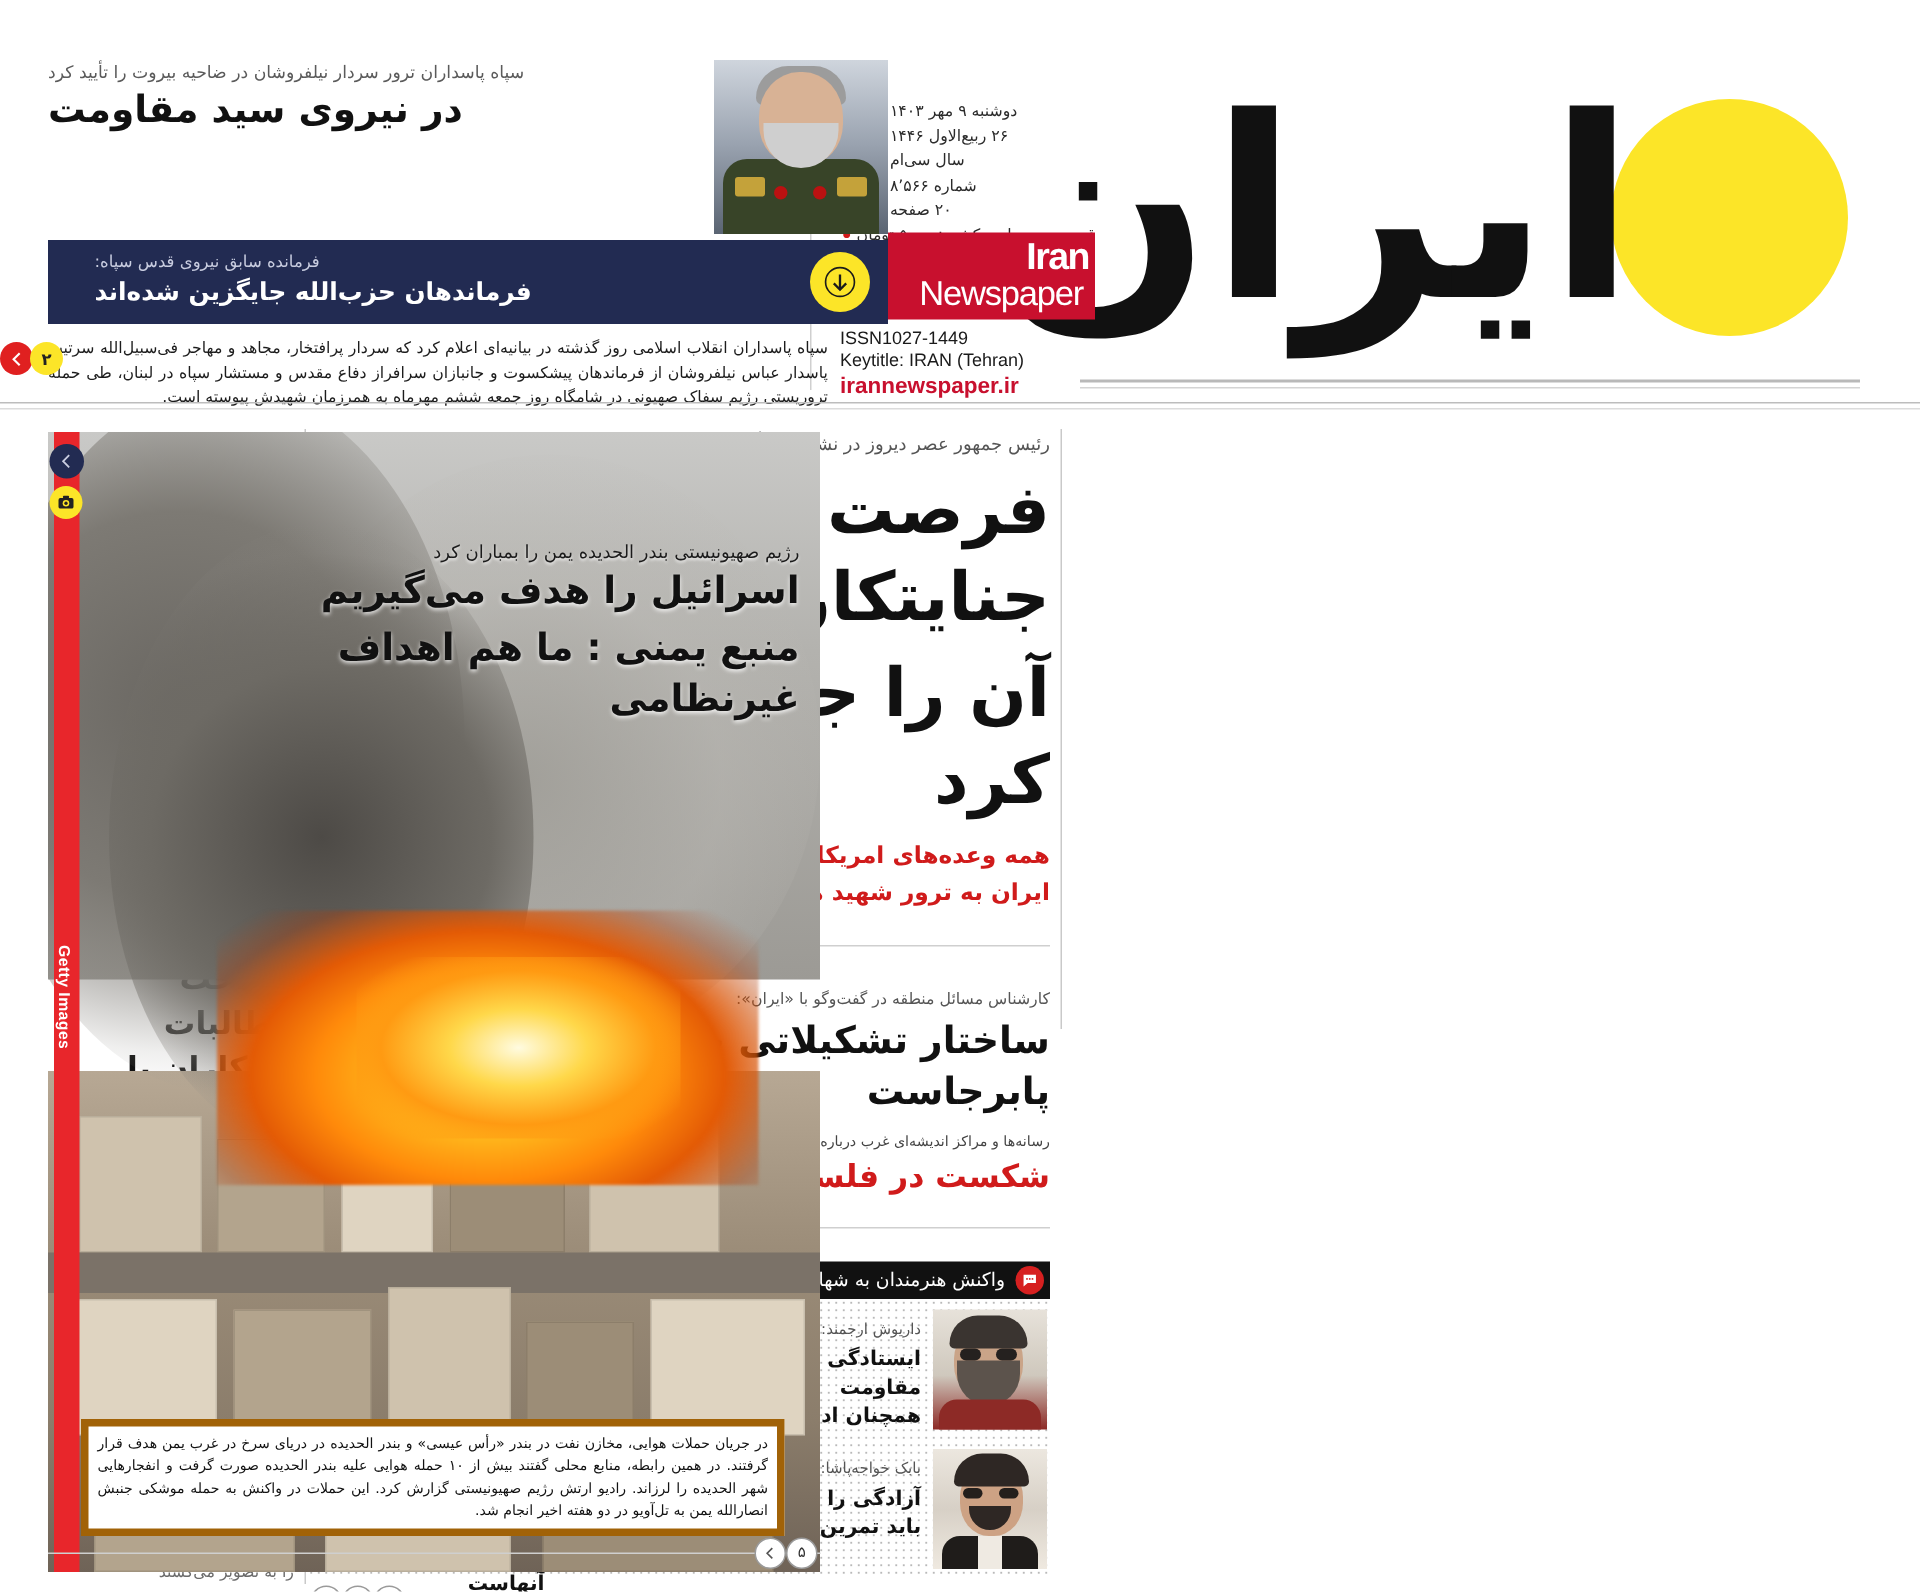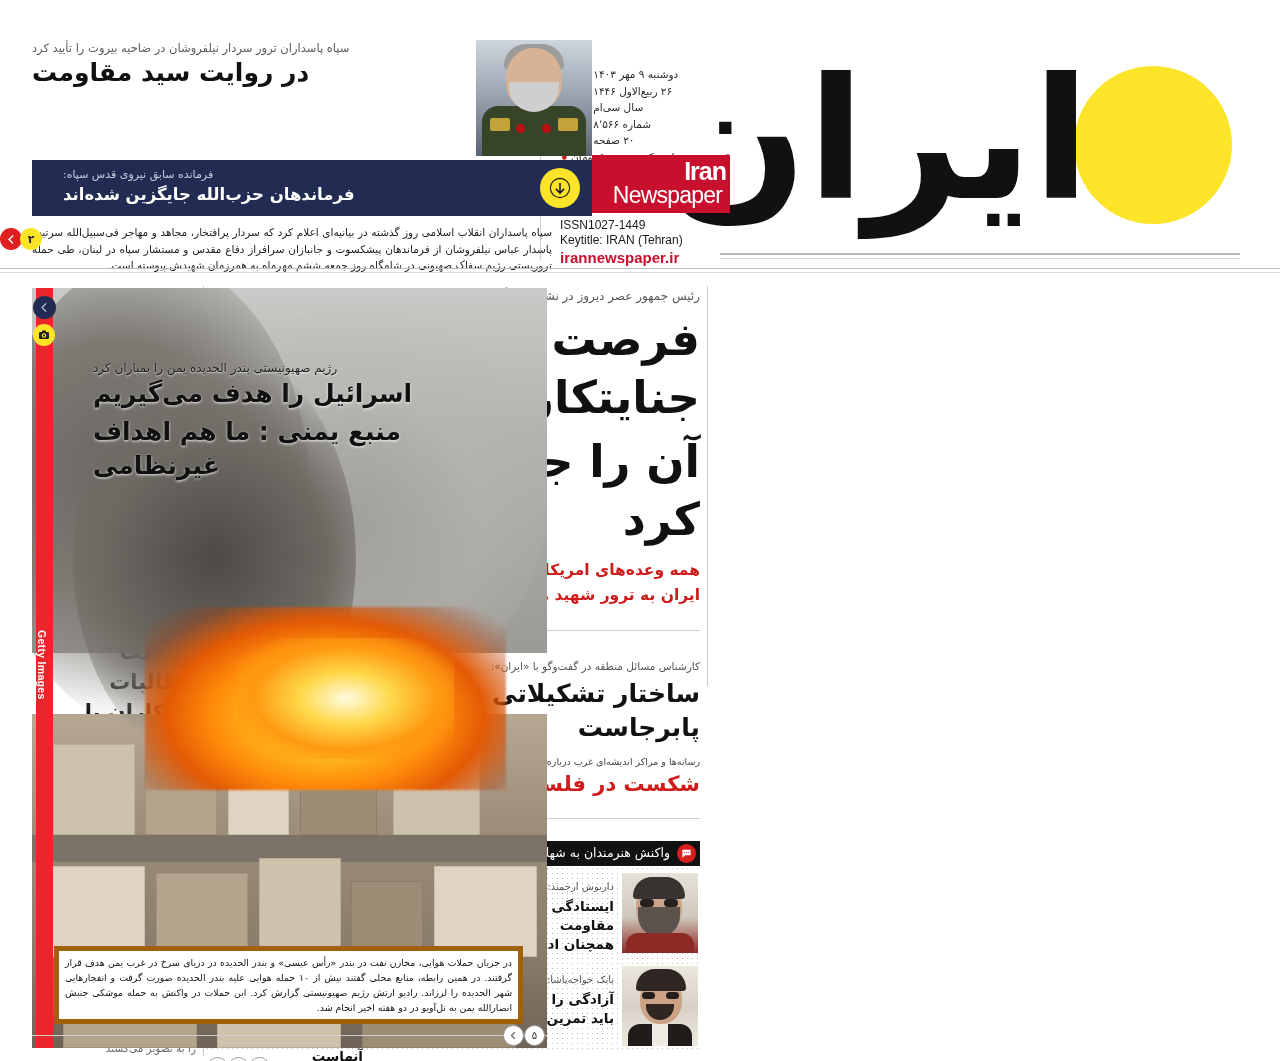--- a/index.html
+++ b/index.html
@@ -245,21 +245,21 @@
     position:absolute; left:40%; top:46%; width:42%; height:16%;
     background:radial-gradient(ellipse at 50% 50%, #fffbe0 0%, #ffd84a 30%, #ff9a12 60%, rgba(220,90,8,0) 85%);
   }
   .bp-ground { position:absolute; left:0; top:56%; width:100%; height:44%; background:linear-gradient(180deg,#b7a894 0%,#9c8d79 35%,#8b7d6b 70%,#6f6357 100%); }
   .bld { position:absolute; background:#cfc2ad; box-shadow: inset 0 0 0 1px rgba(0,0,0,0.10); }
   .bld.d { background:#b3a48d; }
   .bld.e { background:#9c8d77; }
   .bld.f { background:#dfd4c1; }
   .road { position:absolute; background:#7b7268; }
 
-  .yhead { position:absolute; right:14px; top:72px; width:440px; text-align:left; direction:rtl; }
+  .yhead { position:absolute; right:14px; top:72px; width:440px; text-align:right; direction:rtl; }
   .yhead .yk { font-size:12px; color:#1b1b1b; line-height:17px; text-shadow:0 1px 2px rgba(255,255,255,0.8); }
   .yhead .yh { font-size:25px; font-weight:700; color:#111; line-height:34px; margin-top:4px; text-shadow:0 1px 3px rgba(255,255,255,0.85); letter-spacing:-0.4px;}
 
   .caption {
     position:absolute; right:24px; left:22px; bottom:24px;
     background:#fff; border:5px solid #a16207;
     padding:4px 6px;
     font-size:9.4px; line-height:15px; color:#111; text-align:justify; direction:rtl;
   }
   .getty {
@@ -315,21 +315,21 @@
     <div class="issn">
       <div class="l1">ISSN1027-1449</div>
       <div class="l2">Keytitle: IRAN (Tehran)</div>
       <div class="site">irannewspaper.ir</div>
     </div>
 
     <div class="vsep" style="left:540px; top:60px; height:200px;"></div>
 
     <div class="lead-top">
       <div class="lead-kicker">سپاه پاسداران ترور سردار نیلفروشان در ضاحیه بیروت را تأیید کرد</div>
-      <div class="lead-head" style="margin-top:0">در روایت سید مقاومت</div>
+      <div class="lead-head" style="margin-top:0">در نیروی سید مقاومت</div>
     </div>
 
     <div class="photo-commander">
       <div class="sky"></div>
       <div class="body"></div>
       <div class="hair"></div>
       <div class="head"></div>
       <div class="beard"></div>
       <div class="epaulet-l"></div>
       <div class="epaulet-r"></div>

